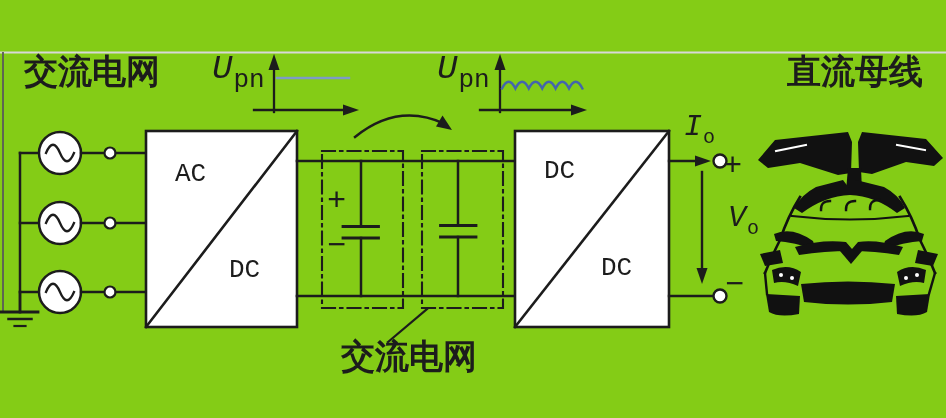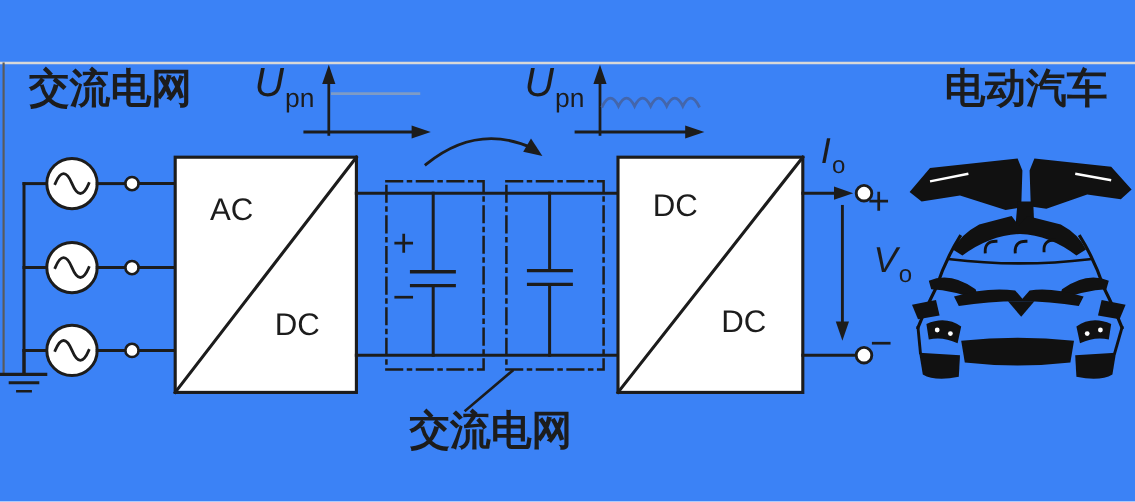--- a/index.html
+++ b/index.html
@@ -1,25 +1,25 @@
 <!DOCTYPE html>
 <html><head>
 <meta charset="utf-8">
 <style>
   html,body{margin:0;padding:0;background:#ffffff;}
-  #fig{position:relative;width:946px;height:418px;background:#3b82f6;overflow:hidden;
-       font-family:Liberation Sans, sans-serif;color:#1c1c1c;}
+  #fig{position:relative;width:946px;height:418px;background:#84cc16;overflow:hidden;
+       font-family:Liberation Mono, monospace;color:#1c1c1c;}
   #fig svg{position:absolute;left:0;top:0;}
   .lbl{position:absolute;white-space:nowrap;line-height:1.15;}
   .cjk{font-size:34px;font-weight:700;letter-spacing:0px;}
   .blk{font-size:26px;}
   .sign{font-size:32px;font-weight:400;}
   .mathvar{position:absolute;white-space:nowrap;}
   .mv{font-style:italic;font-size:34px;}
-  .ms{font-style:normal;font-size:22px;position:relative;top:9px;left:1px;}
+  .ms{font-style:normal;font-size:26px;position:relative;top:9px;left:1px;}
   .mv2{font-style:italic;font-size:30px;}
   .ms2{font-style:normal;font-size:20px;position:relative;top:8px;left:1px;}
 </style>
 </head>
 <body>
 
 <div id="fig">
 
   <svg width="946" height="418" viewBox="0 0 946 418">
     <g stroke="#1c1c1c" stroke-width="2.5" fill="none" stroke-linecap="square">
@@ -166,21 +166,21 @@
 
         <path d="M801,284 Q848,279 895,284 L892,302 Q848,307 804,302 Z"></path>
 
         <path d="M766,294 L800,296 L799,314 Q779,318 769,312 Z"></path>
         <path d="M930,294 L896,296 L897,314 Q917,318 927,312 Z"></path>
       </g>
     </g>
   </svg>
 
   <div class="lbl cjk" style="left:24px;top:55px;">交流电网</div>
-  <div class="lbl cjk" style="left:787px;top:55px;">电动汽车</div>
+  <div class="lbl cjk" style="left:787px;top:55px;">直流母线</div>
   <div class="lbl cjk" style="left:341px;top:340px;">交流电网</div>
 
   <div class="mathvar" style="left:212px;top:50px;">
     <span class="mv">U</span><span class="ms">pn</span>
   </div>
   <div class="mathvar" style="left:437px;top:50px;">
     <span class="mv">U</span><span class="ms">pn</span>
   </div>
 
   <div class="lbl blk" style="left:175px;top:160px;">AC</div>

